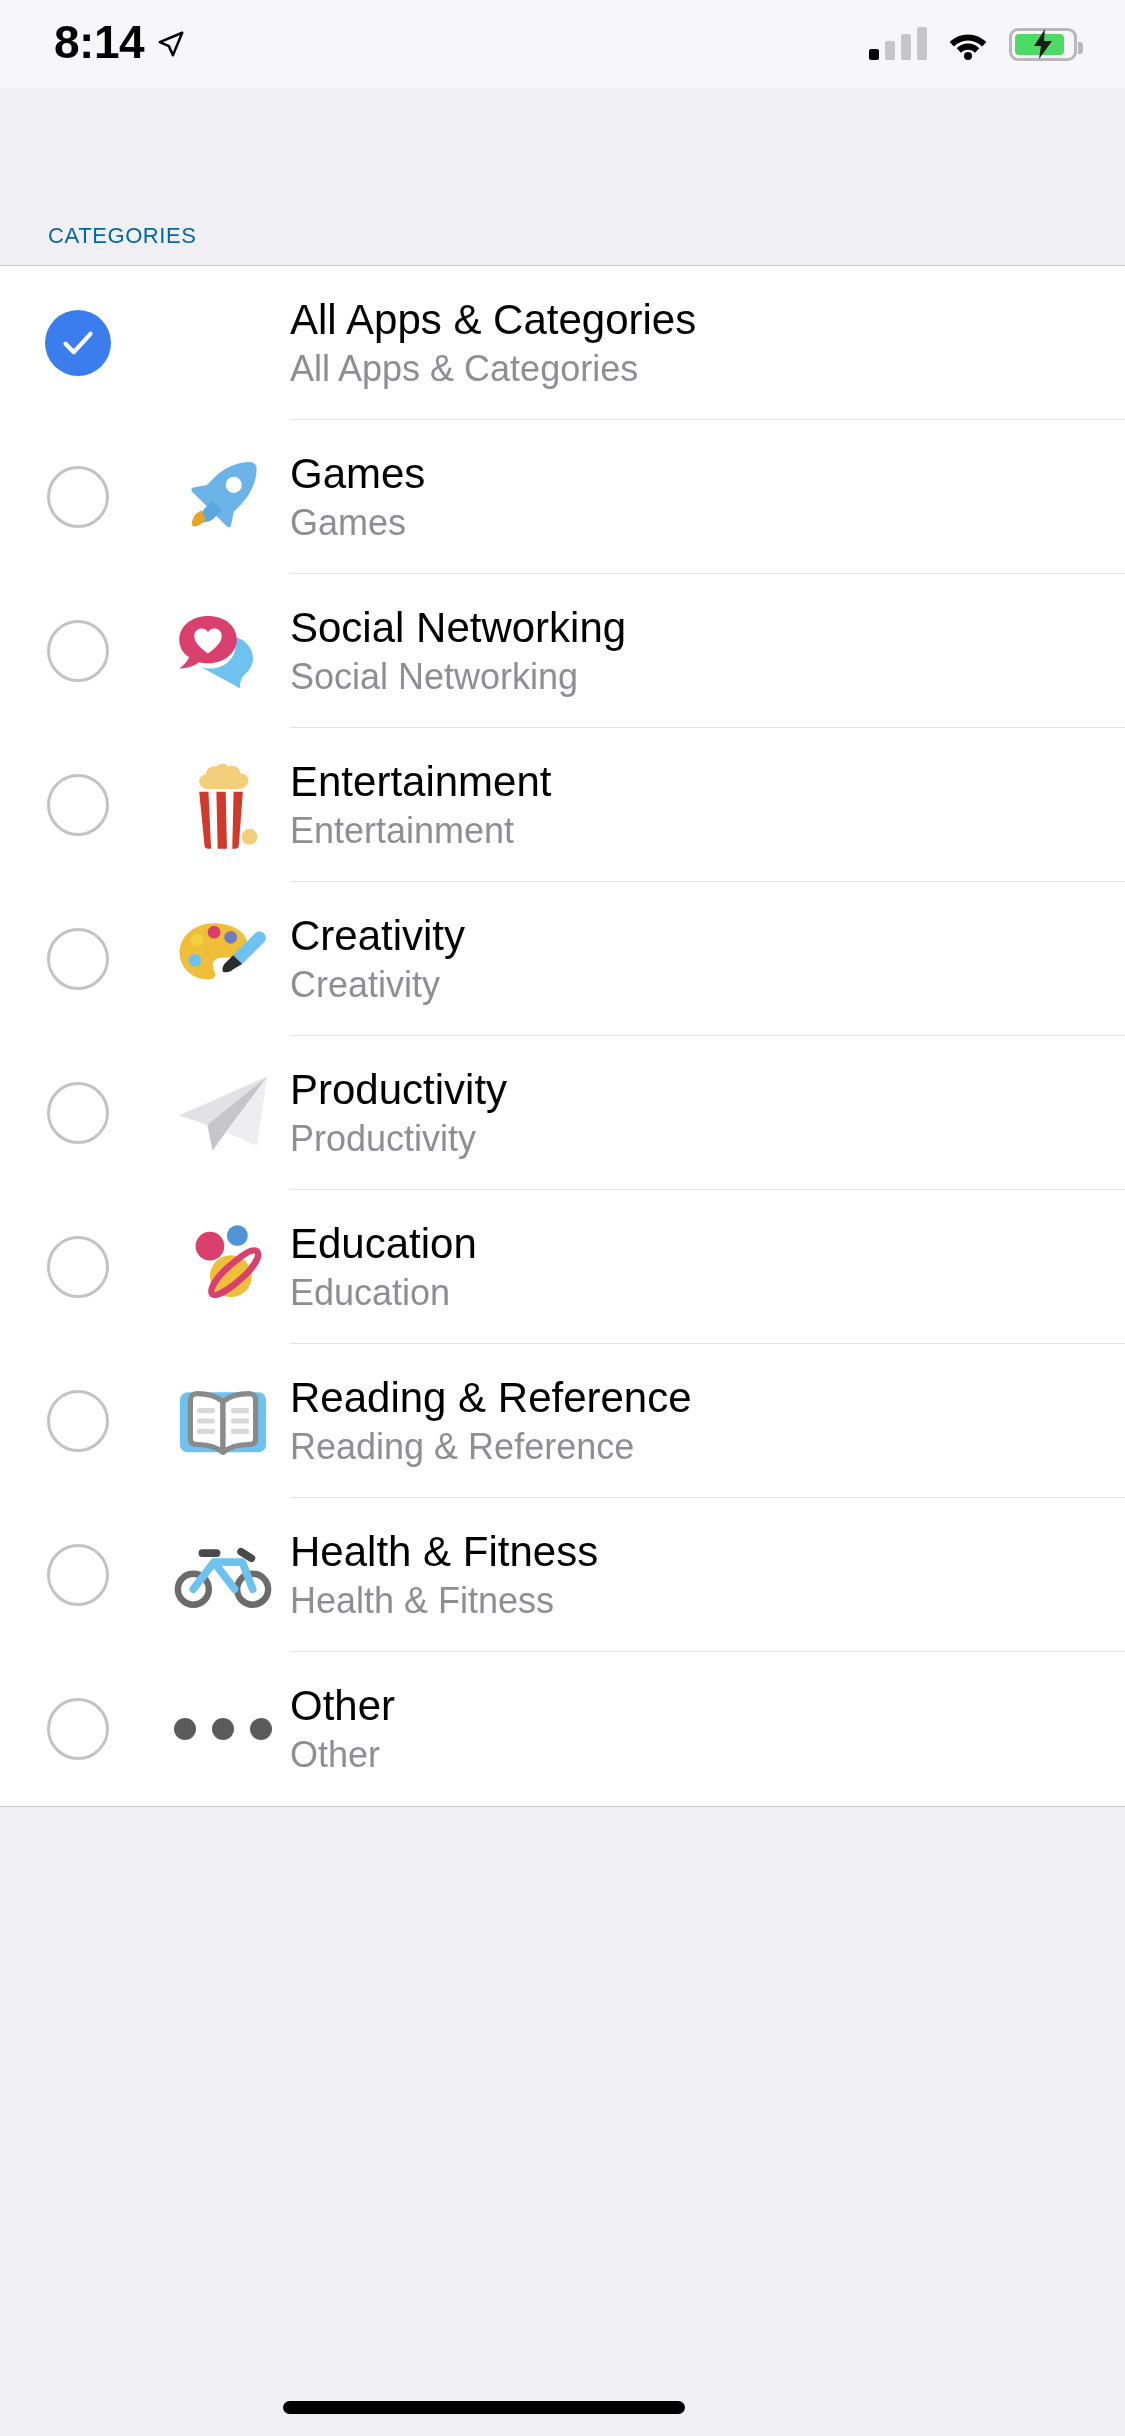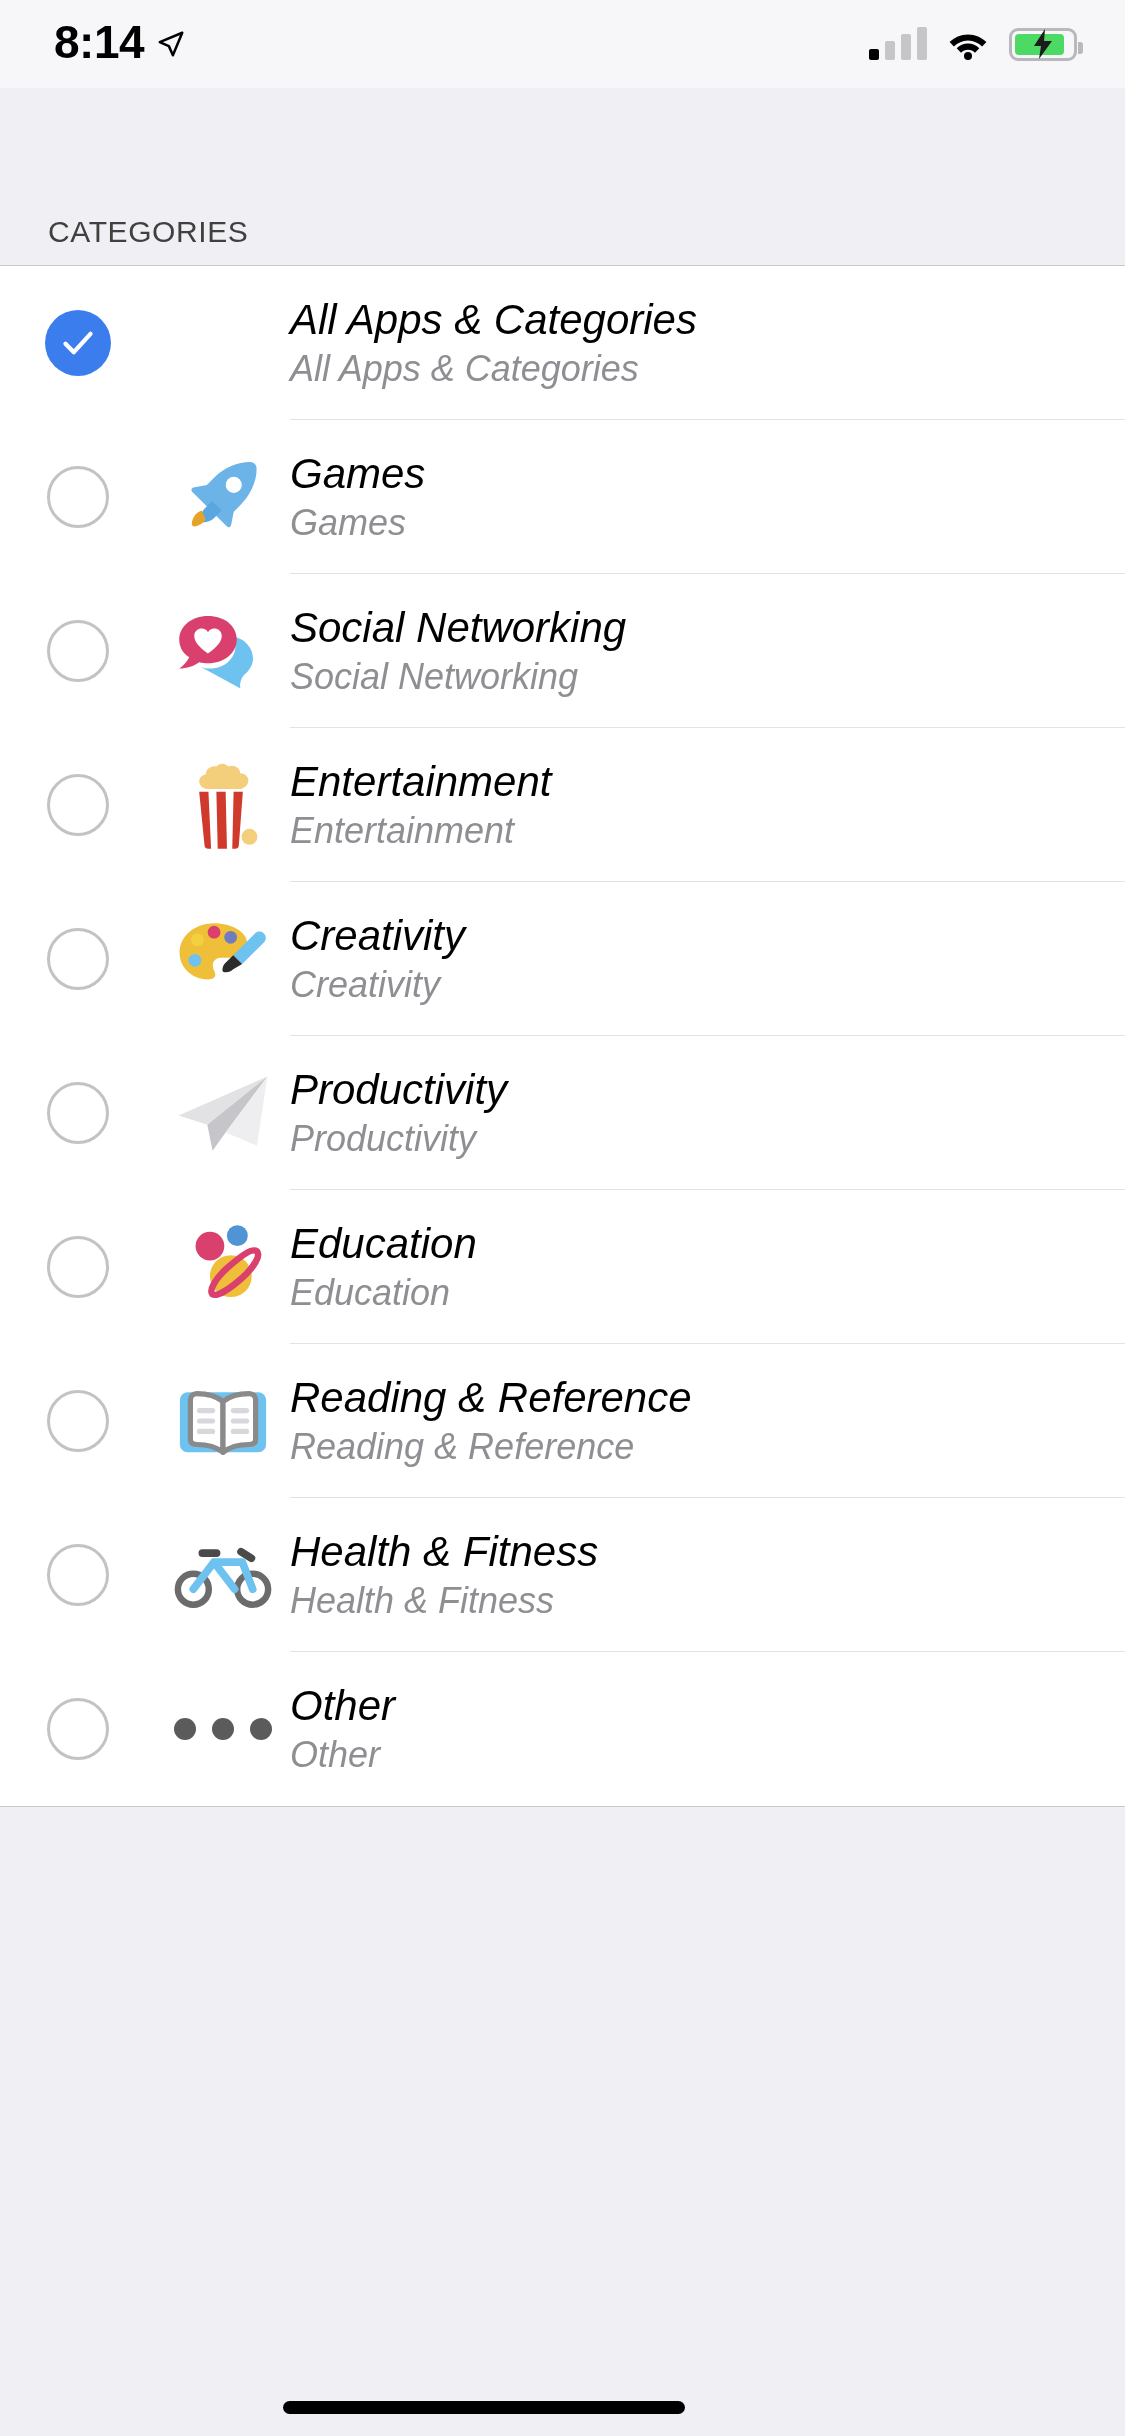--- a/index.html
+++ b/index.html
@@ -75,21 +75,21 @@
 
   
   .section-header {
     position:absolute; top:177px; left:0;
     width:1125px; height:88px;
     background:#efeff4;
     display:flex; align-items:flex-end;
     padding:0 0 16px 48px;
   }
   .section-header span {
-    font-size:30px; color:#404040; letter-spacing:0.6px;margin-top:45px;
+    font-size:22px; color:#0369a1; letter-spacing:0.6px;margin-top:45px;
   }
 
   
   .list {
     position:absolute; top:265px; left:0;
     width:1125px;
     background:#ffffff;
     border-top:1px solid #c8c7cc;
     border-bottom:1px solid #c8c7cc;
   }
@@ -123,21 +123,21 @@
   .icon-cell {
     width:135px; flex:none;
     display:flex; align-items:center; justify-content:center;
   }
   .icon-cell svg { display:block; }
   .dots { display:flex; gap:16px; align-items:center; }
   .dot { width:22px; height:22px; border-radius:50%; background:#5b5b5b; }
 
   .text-cell {
     flex:1; display:flex; flex-direction:column;
-    justify-content:center; gap:6px; padding-right:40px;font-style:italic;
+    justify-content:center; gap:6px; padding-right:40px;
   }
   .title  { font-size:42px; color:#000; line-height:1.12; }
   .subtitle { font-size:36px; color:#8e8e93; line-height:1.12; }
 
   
   .home-indicator {
     position:absolute; bottom:22px; left:50%;
     transform:translateX(-50%);
     width:402px; height:13px;
     background:#000; border-radius:7px;

